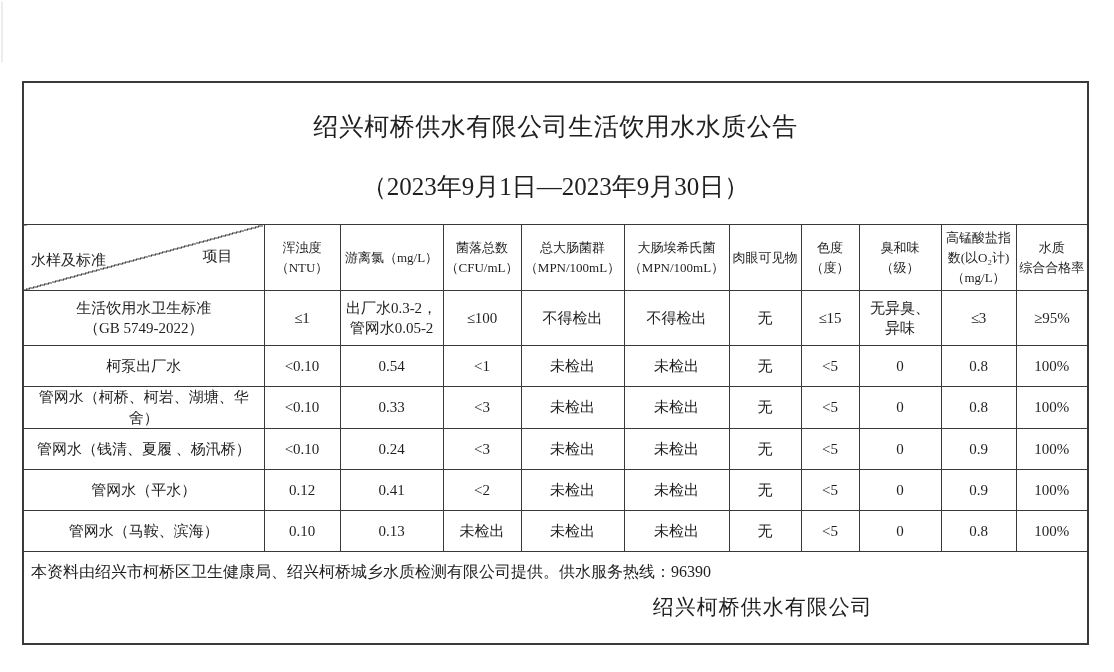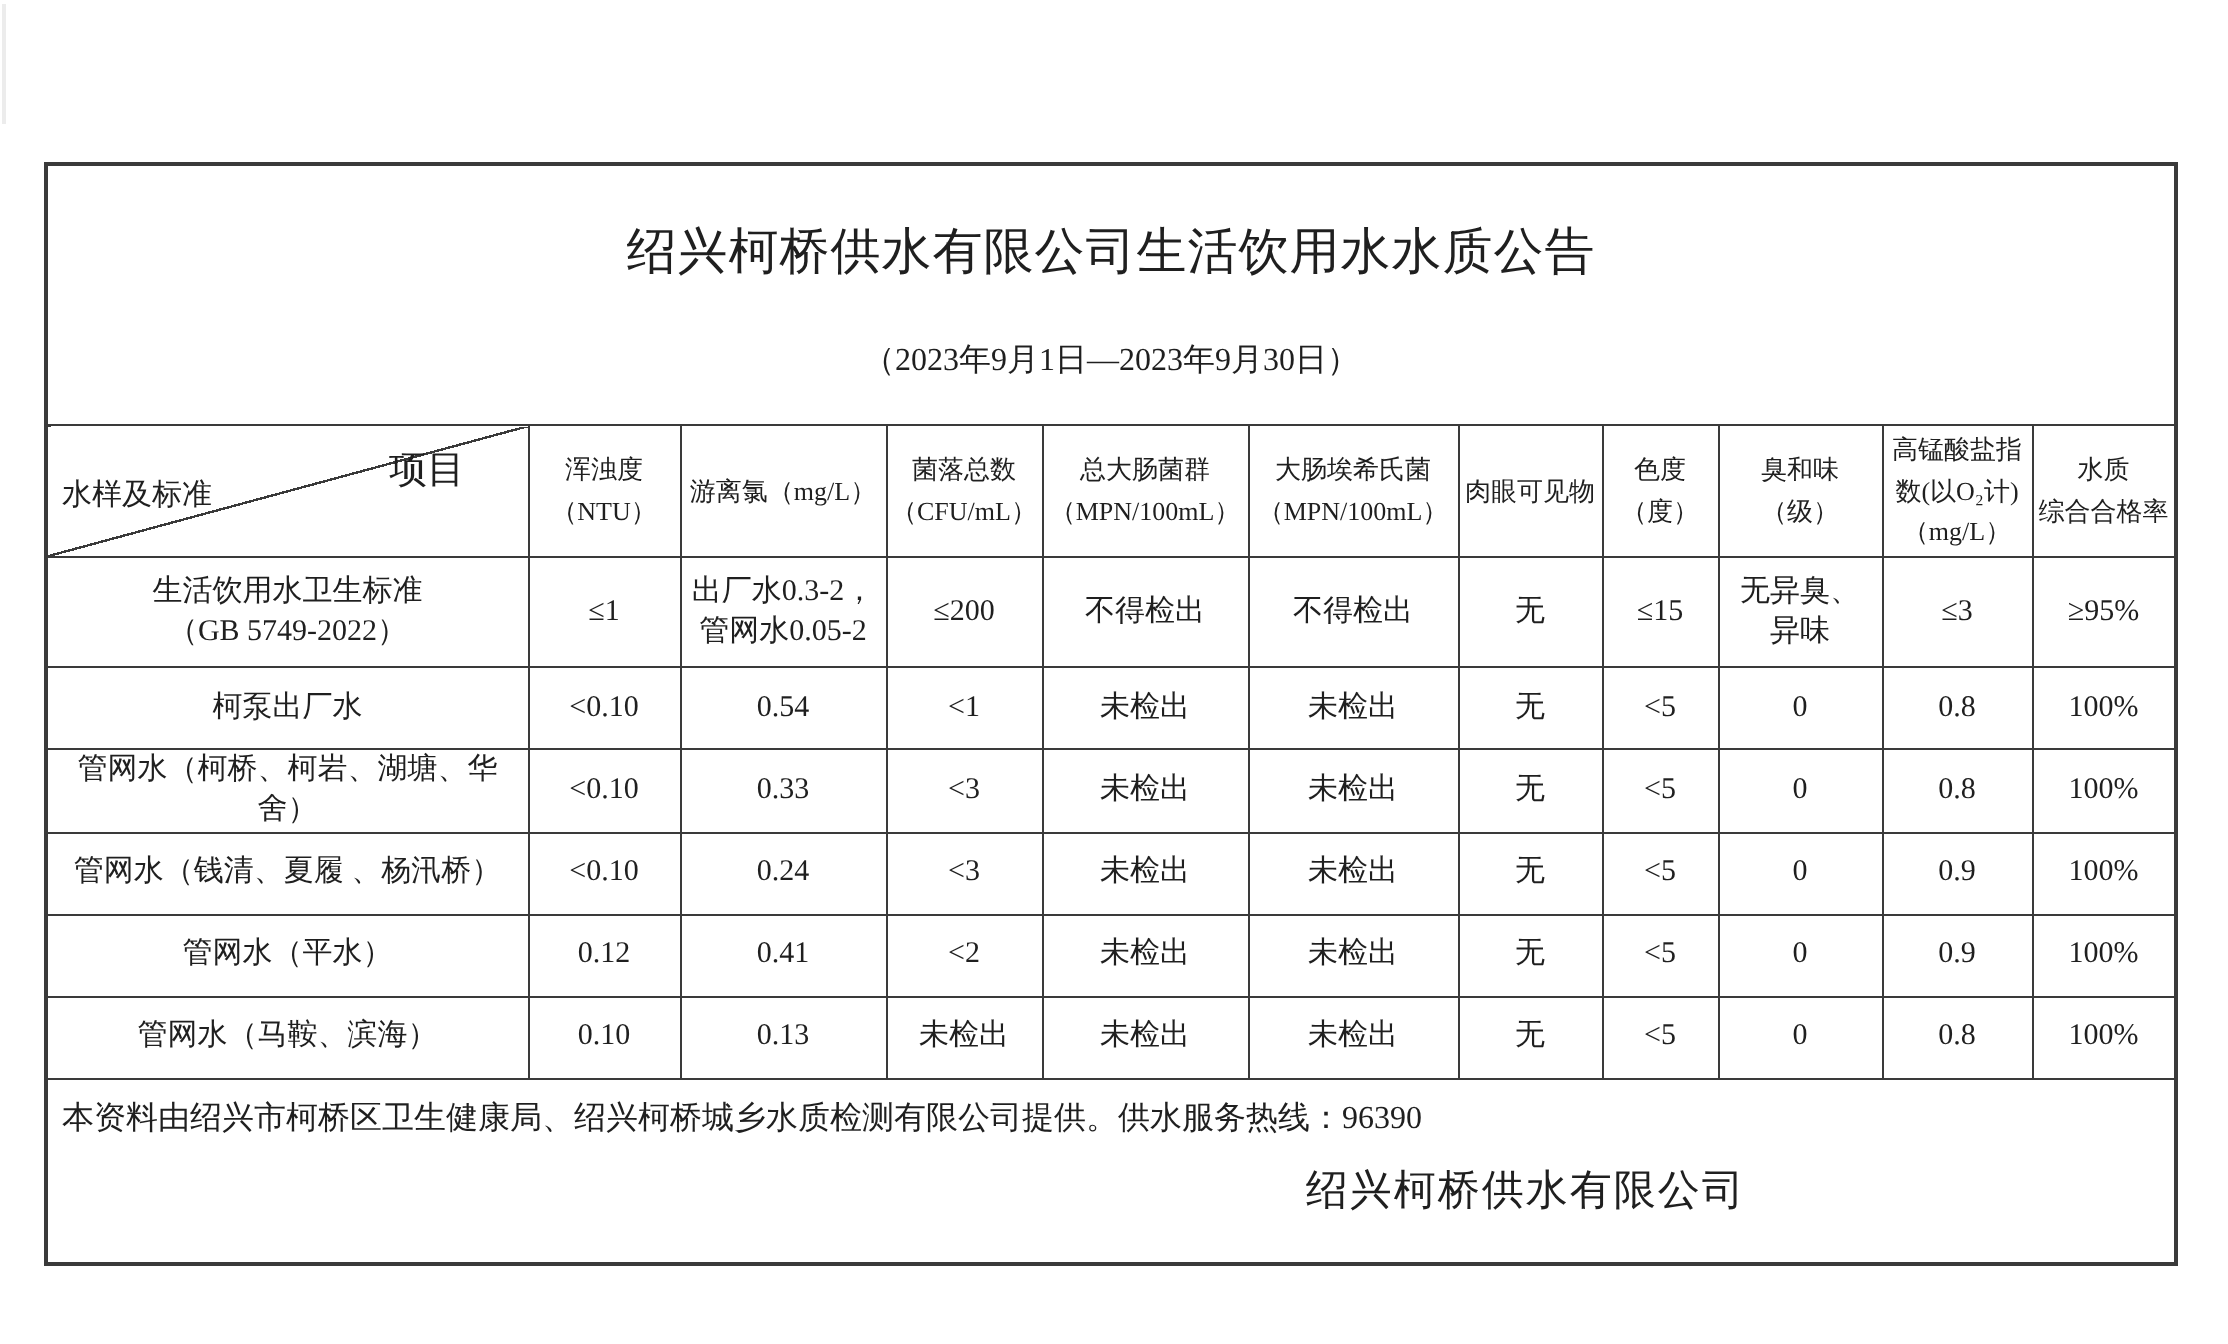--- a/index.html
+++ b/index.html
@@ -20,33 +20,33 @@
   }
   table.grid td{
     border:1px solid #3a3a3a;
     text-align:center;vertical-align:middle;
     padding:0 2px;white-space:pre-line;
     font-size:15px;line-height:1.35;
     overflow:hidden;
   }
   tr.title-row td{border-bottom:1px solid #3a3a3a;height:76px;padding:0;}
   .title-line{font-size:25px;letter-spacing:0.5px;margin-top:7px;}
-  .subtitle-line{font-size:16px;margin-top:6px;text-align:center;}
+  .subtitle-line{font-size:25px;margin-top:6px;text-align:center;}
   tr.head-row td{height:65px;font-size:13px;line-height:1.55;}
   tr.h-std{height:55px;}
   tr.h-data{height:41px;}
   td.small{font-size:12.5px;line-height:1.4;}
   td.corner{
     position:relative;padding:0;
     background-image:linear-gradient(to bottom right,
       transparent calc(50% - 1px), #3a3a3a calc(50% - 1px),
       #3a3a3a calc(50% + 0.2px), transparent calc(50% + 0.2px));
   }
   .corner-sample{position:absolute;left:7px;top:24px;font-size:15px;}
-  .corner-item{position:absolute;right:31px;top:8px;font-size:19px;}
+  .corner-item{position:absolute;right:31px;top:20px;font-size:15px;}
   tr.footer-row td{height:91px;position:relative;padding:0;text-align:left;}
   .footer-note{position:absolute;left:7px;top:9px;font-size:16px;white-space:nowrap;}
   .footer-company{position:absolute;left:69.5%;top:41px;transform:translateX(-50%);
     font-size:21px;letter-spacing:1px;white-space:nowrap;}
 </style>
 </head>
 <body>
 
 <div class="edge-artifact"></div>
 
@@ -98,21 +98,21 @@
 综合合格率</td>
       </tr>
     </thead>
     <tbody>
       <tr class="h-std">
         <td>生活饮用水卫生标准
 （GB 5749-2022）</td>
         <td>≤1</td>
         <td class="small">出厂水0.3-2，
 管网水0.05-2</td>
-        <td>≤200</td>
+        <td>≤100</td>
         <td>不得检出</td>
         <td>不得检出</td>
         <td>无</td>
         <td>≤15</td>
         <td class="small">无异臭、
 异味</td>
         <td>≤3</td>
         <td>≥95%</td>
       </tr>
       <tr class="h-data">

